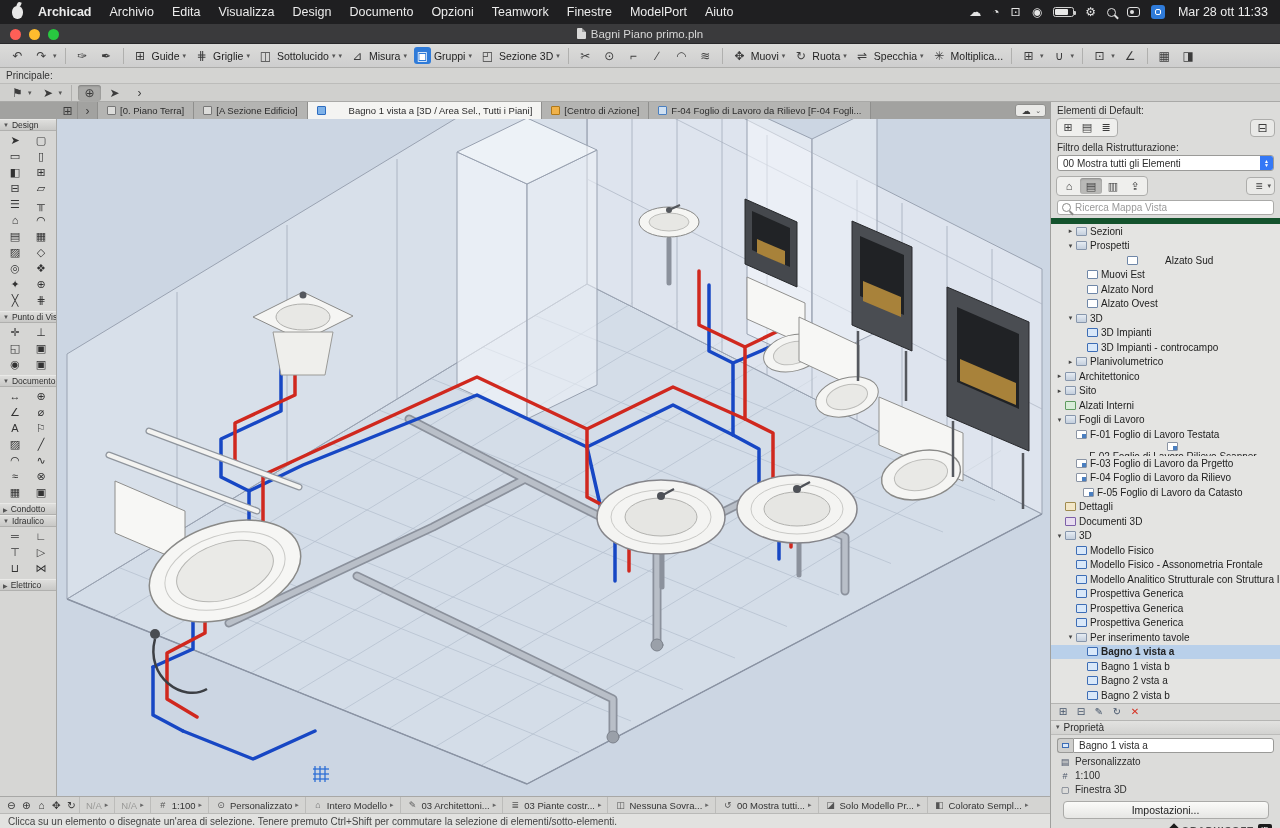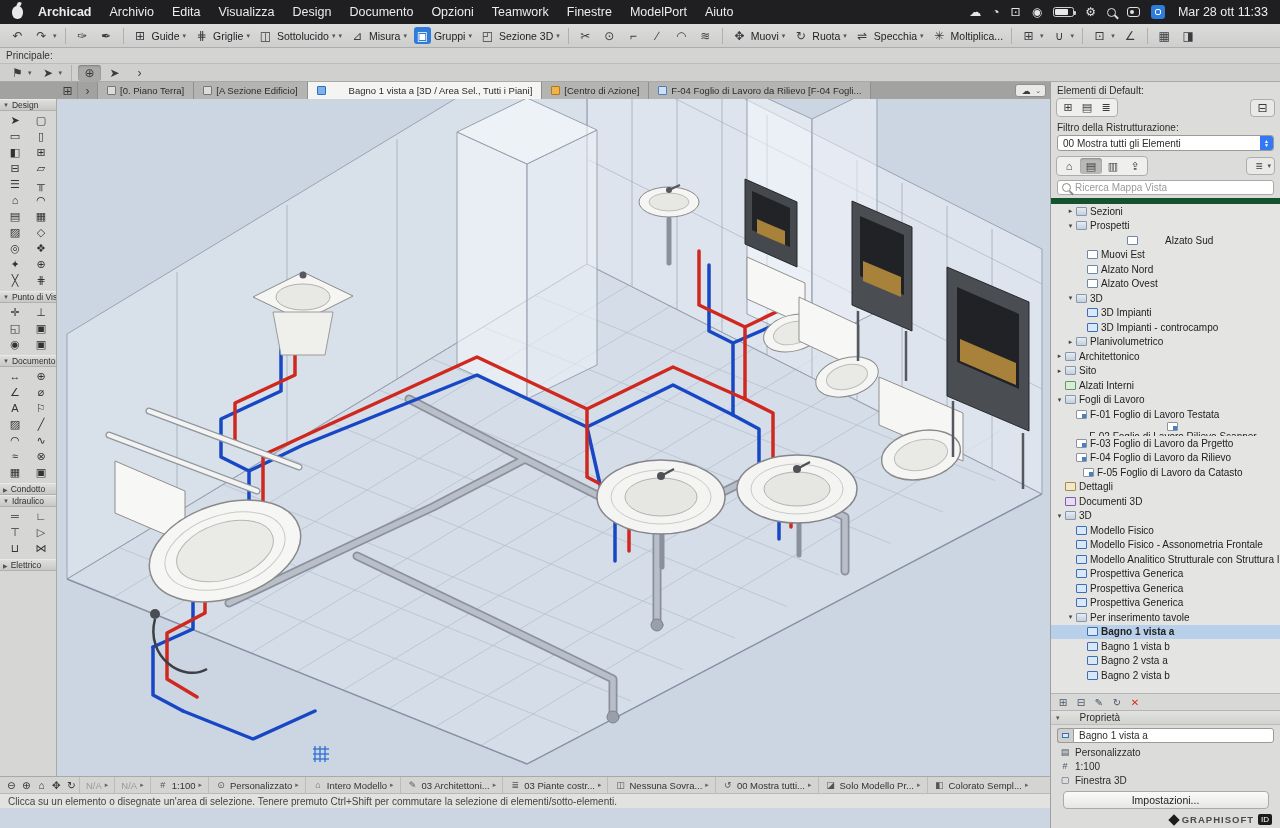--- a/index.html
+++ b/index.html
@@ -138,21 +138,21 @@
   .ticon.detail { background:#f3e7c8; border:1px solid #a08b4f; }
   .ticon.doc3d { background:#e8ddf0; border:1px solid #7d5fa8; }
   .ticon.int { background:#d8ecd8; border:1px solid #5f9a5f; }
   .tlabel { font-size:10px; color:#222; }
 
   .tree-footer { height:17px; background:#d8d8d6; border-top:1px solid #b5b5b3; display:flex; align-items:center; padding:0 4px; gap:2px;}
   .tree-footer .gi { width:16px; height:14px; font-size:10px; color:#45556b; }
   .tree-footer .gi.danger { color:#d62e1f; font-weight:bold; }
 
   .props { border-top:1px solid #b5b5b3; padding-bottom:3px; }
-  .props-header { height:14px; display:flex; align-items:center; gap:20px; padding:0 5px;
+  .props-header { height:14px; display:flex; align-items:center; gap:4px; padding:0 5px;
     background:linear-gradient(#e2e2e0,#d2d2d0); border-bottom:1px solid #bcbcba; font-size:10px;}
   .prop-name-row { display:flex; align-items:center; margin:3px 6px 2px; height:15px; gap:0;}
   .prop-mini { width:16px; height:100%; background:#cfcfcd; border:1px solid #9a9a98; border-right:none; border-radius:3px 0 0 3px; position:relative;}
   .prop-mini::after { content:""; position:absolute; inset:4px 4px; background:#d9e8f9; border:1px solid #3d6db5;}
   .prop-name-field { flex:1; height:100%; background:#fff; border:1px solid #9a9a98; border-radius:0 3px 3px 0;
     display:flex; align-items:center; padding-left:5px; font-size:10px;}
   .prop-row { display:flex; align-items:center; gap:4px; padding:1.5px 8px; font-size:10px;}
   .prop-row .gi { width:12px; height:11px; font-size:9px; color:#4a5568;}
   .settings-btn { display:block; margin:4px auto 2px; width:206px; height:18px;
     background:linear-gradient(#fbfbf9,#e6e6e4); border:1px solid #aaaaa8; border-radius:4px;
@@ -193,20 +193,31 @@
           <i></i>
         </span>
       <span class="mbi">⚙</span>
       <span class="mag"></span>
       <span class="cc"></span>
       <span class="blueapp"></span>
       <span class="mb-clock">Mar 28 ott  11:33</span>
     </span>
   </div>
 
+  <div class="titlebar">
+    <span class="lights">
+      <i class="l-red"></i>
+      <i class="l-yel"></i>
+      <i class="l-grn"></i>
+    </span>
+    <span class="title-wrap">
+      <span class="doc-ico"></span>
+      <span>Bagni Piano primo.pln</span>
+    </span>
+  </div>
 
   <div class="toolbar1" id="toolbar1">
       <span class="t1btn">
         <span class="gi">↶</span>
       </span>
       <span class="t1btn">
         <span class="gi">↷</span>
         <span class="chev">▾</span>
       </span>
       <span class="t1sep"></span>

